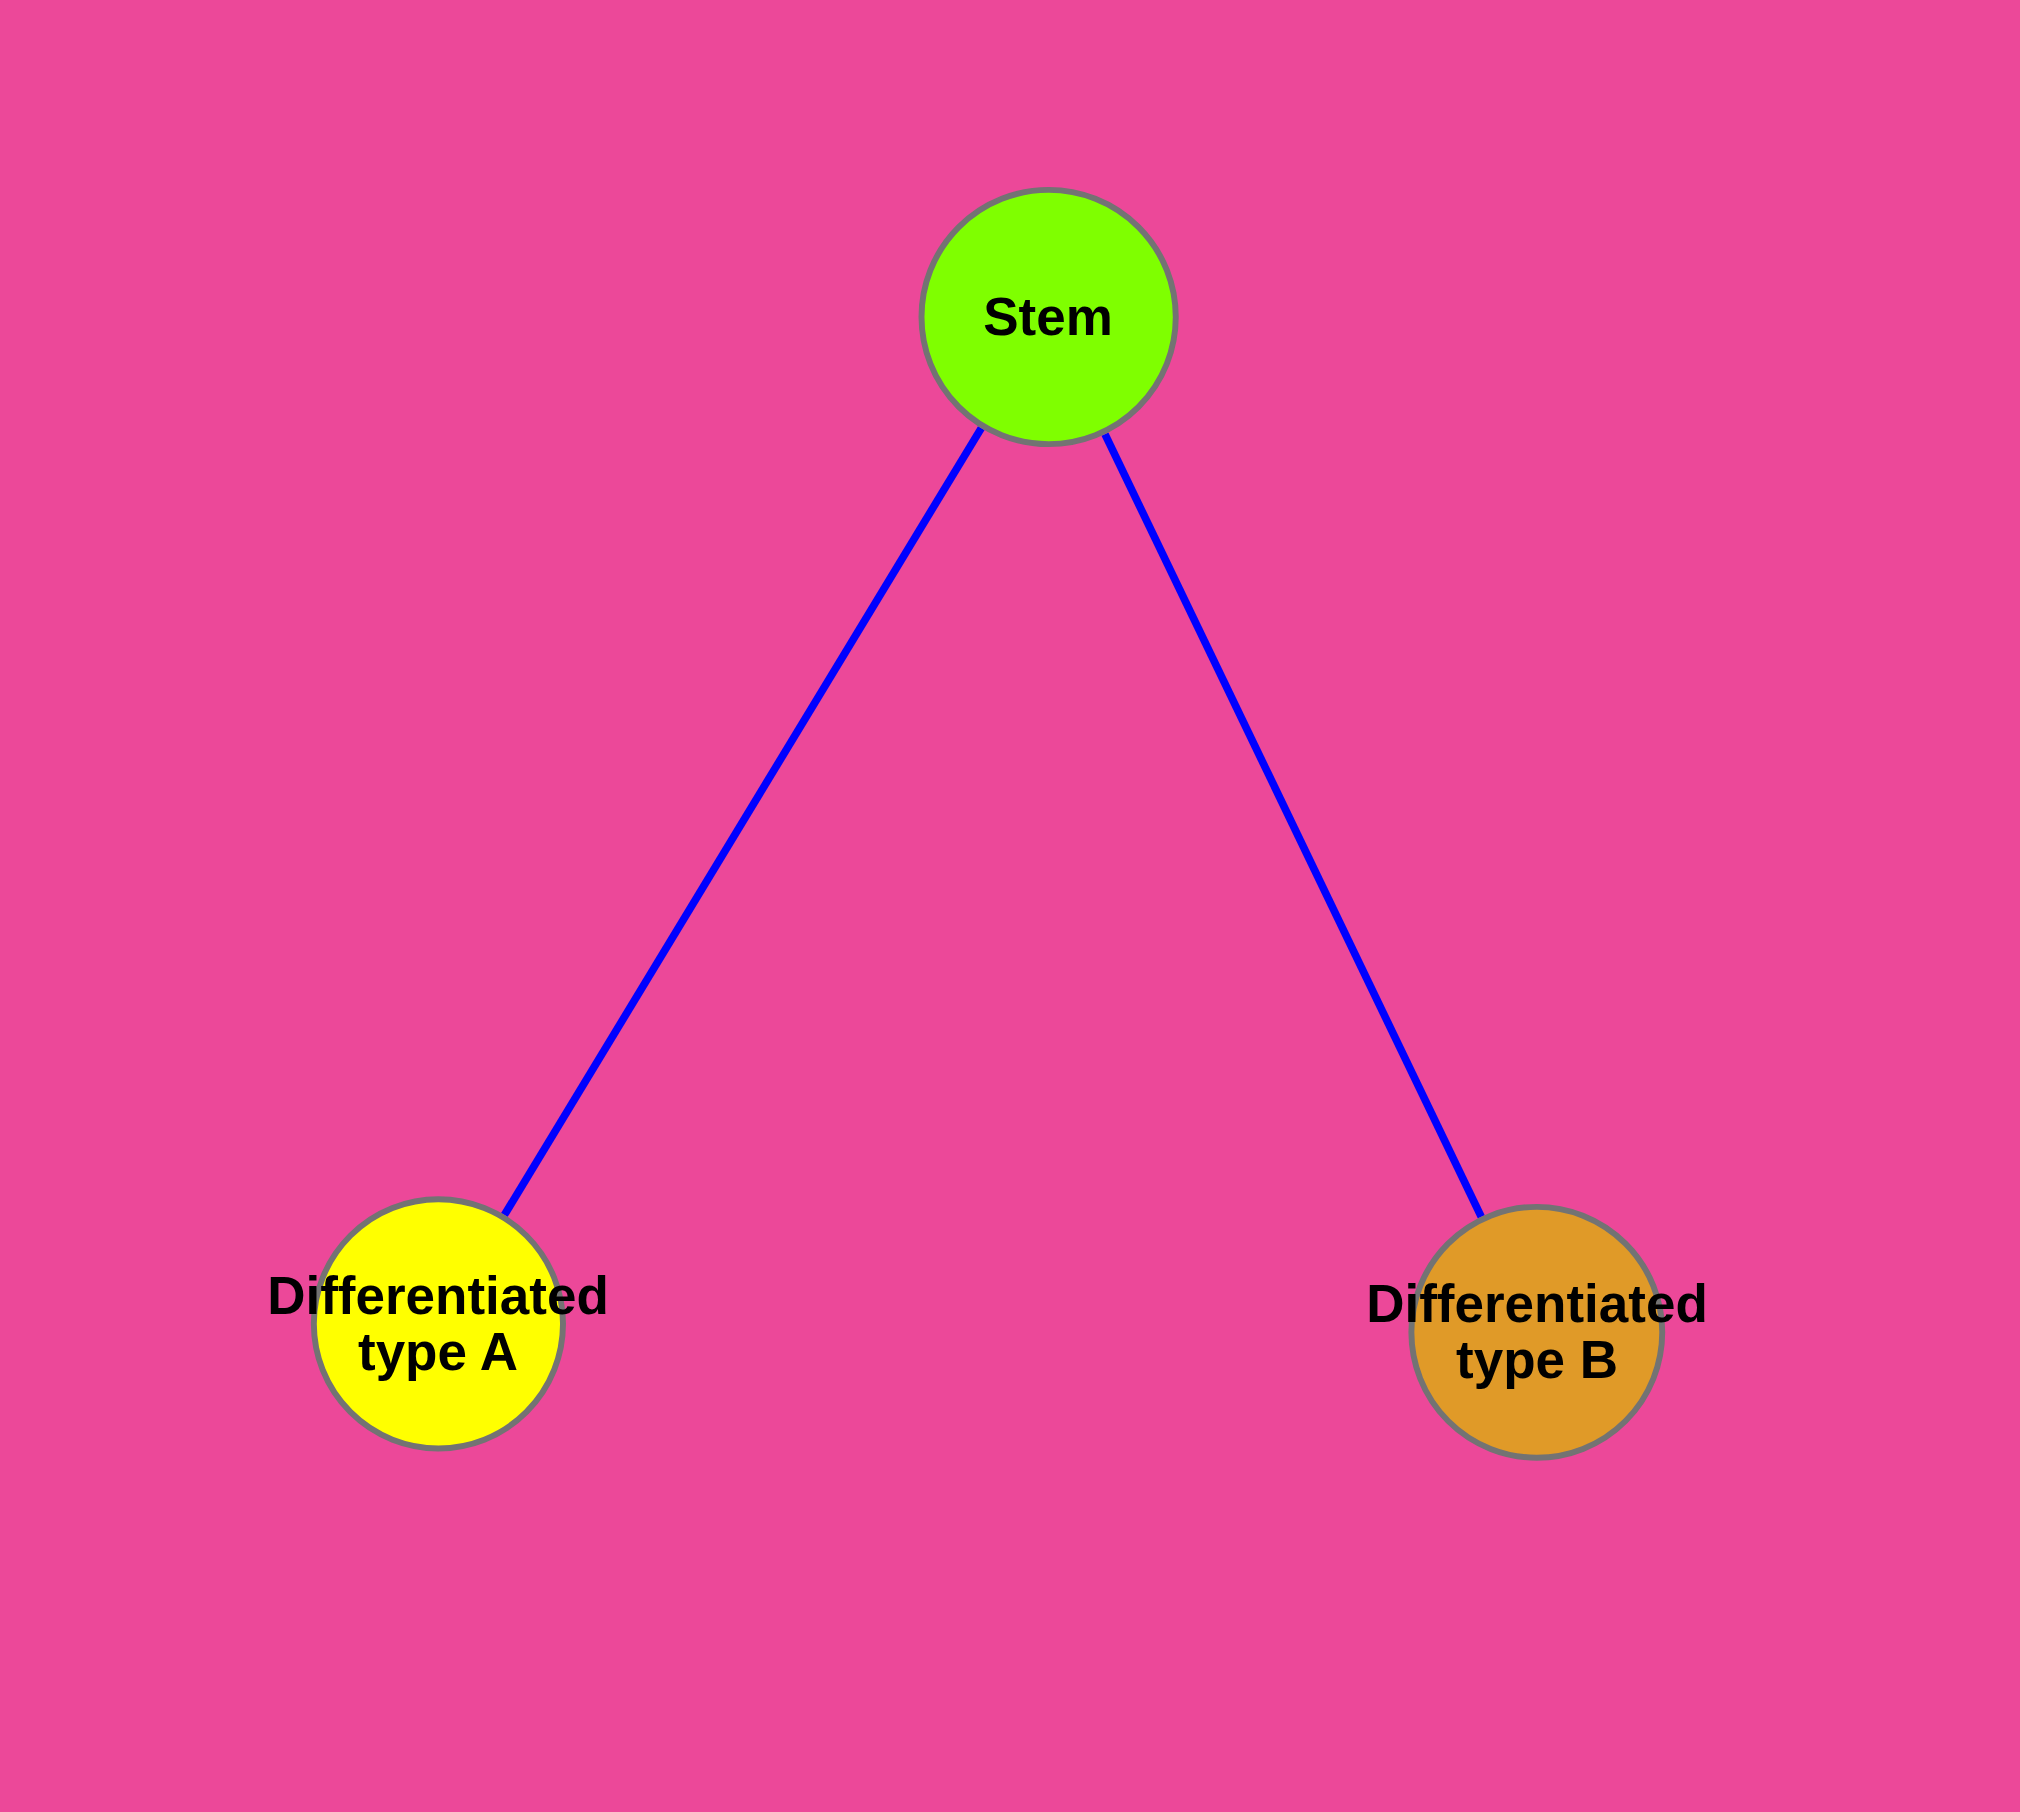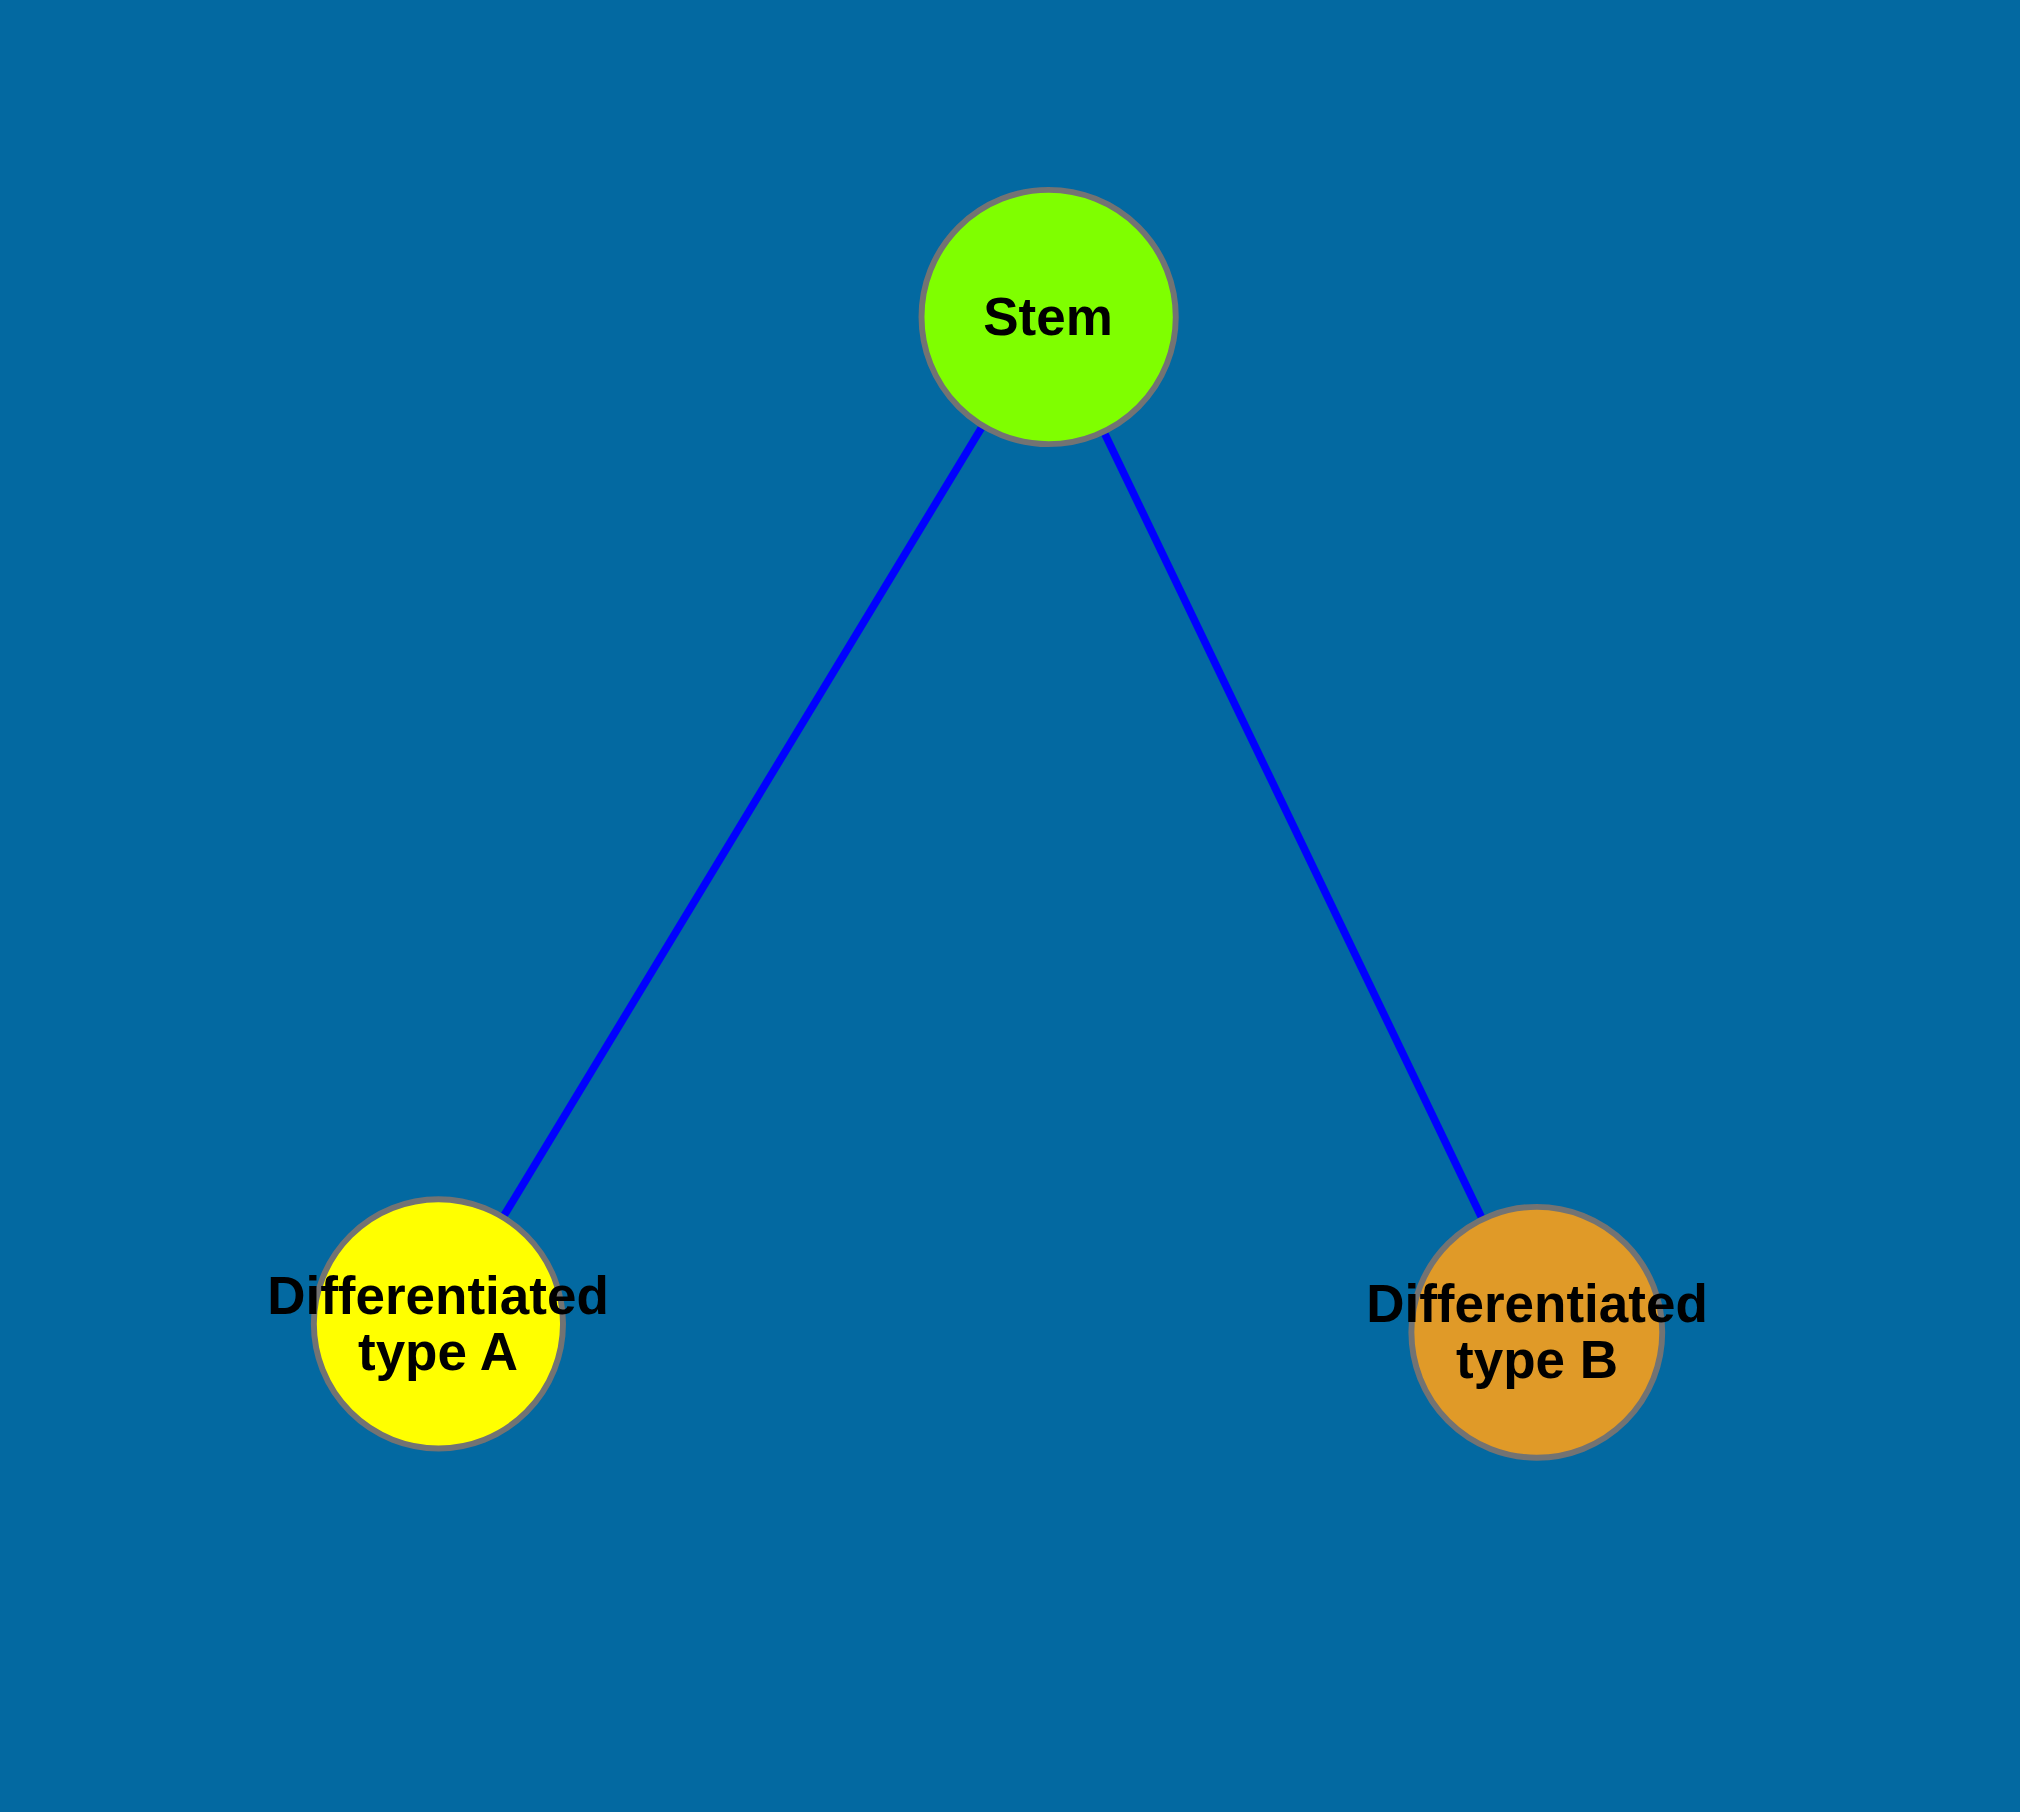--- a/index.html
+++ b/index.html
@@ -37,21 +37,21 @@
     white-space: pre;
     pointer-events: none;
     transform: translate(-50%, -50%);
   }
   .node-label.stem-size { font-size: 53px; }
   .node-label.child-size { font-size: 53px; }
 </style>
 </head>
 <body style="background: rgb(204, 204, 250);">
 
-<div id="graph-canvas" style="width: 2021px; height: 1812px; background: #0369a1;">
+<div id="graph-canvas" style="width: 2021px; height: 1812px; background: #ec4899;">
 
   <svg id="graph-svg" viewBox="0 0 2384 2138">
     <defs>
 
       <mask id="node-mask" maskUnits="userSpaceOnUse" x="0" y="0" width="2384" height="2138">
         <rect x="0" y="0" width="2384" height="2138" fill="#ffffff"></rect>
         <circle id="mask-c-stem" cx="1237" cy="374" r="153.5" fill="#000000"></circle>
         <circle id="mask-c-diff_a" cx="517" cy="1562" r="150.5" fill="#000000"></circle>
         <circle id="mask-c-diff_b" cx="1813" cy="1572" r="151.5" fill="#000000"></circle>
       </mask>

